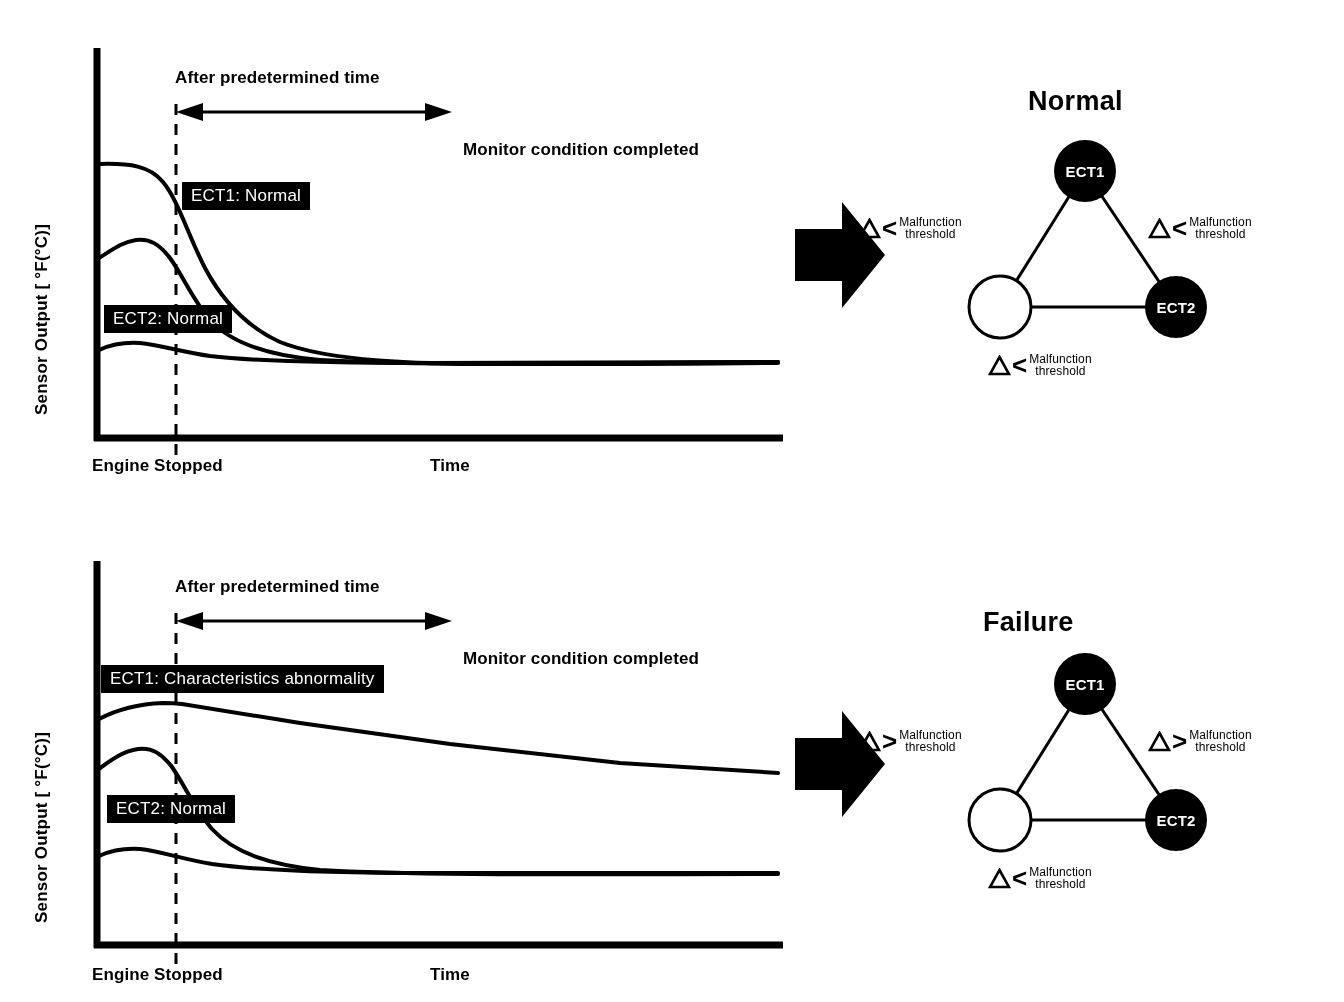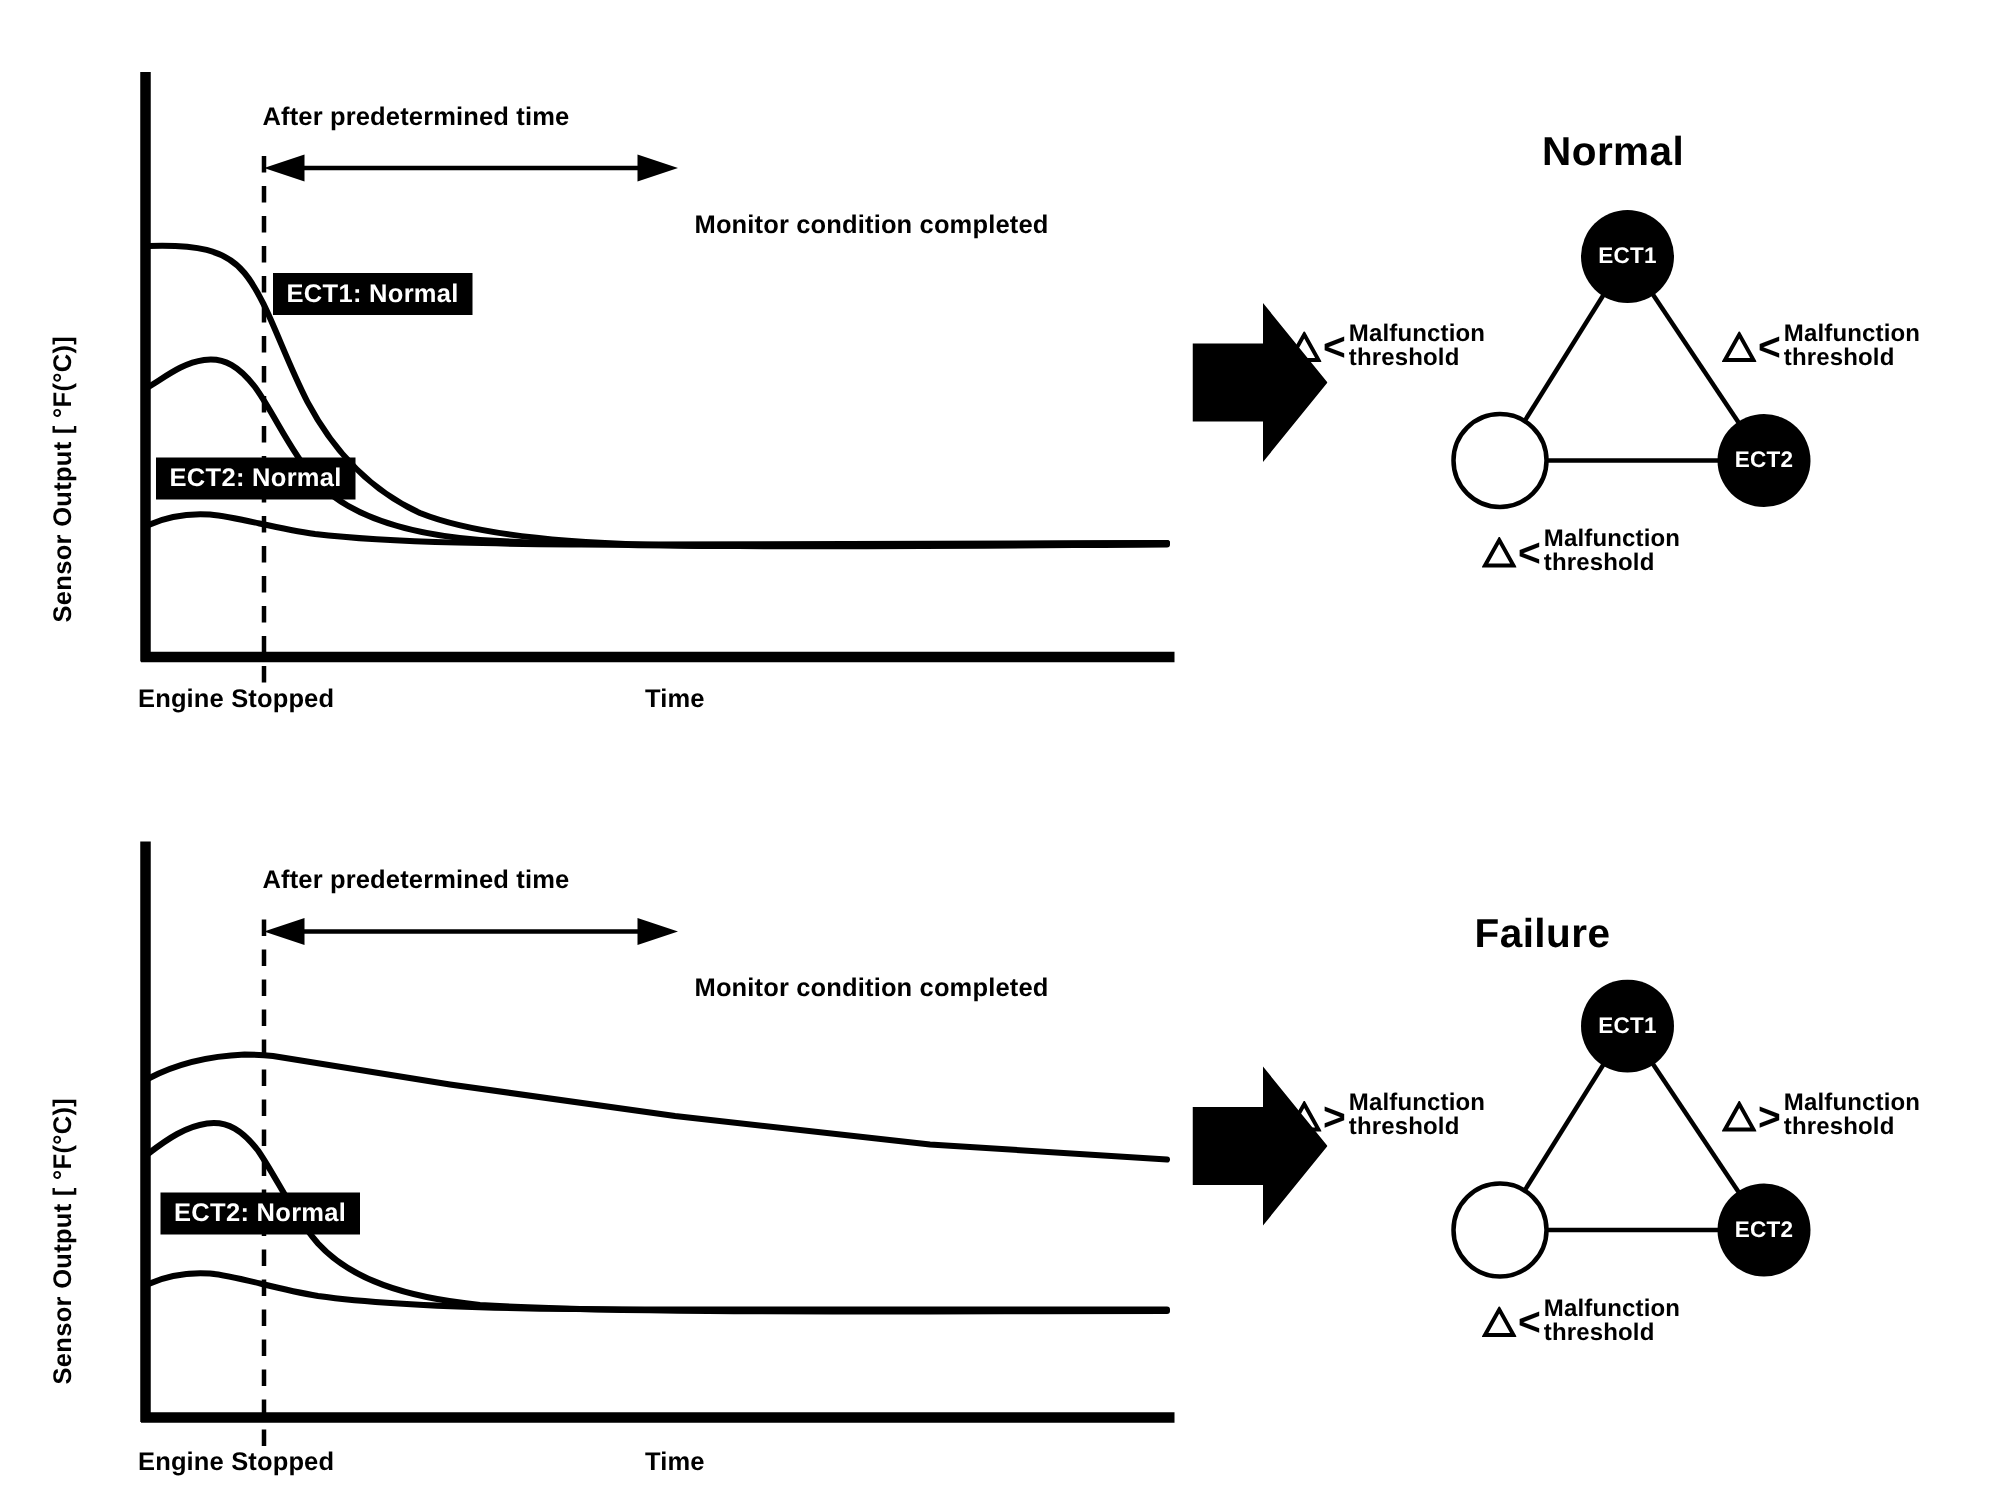--- a/index.html
+++ b/index.html
@@ -58,21 +58,21 @@
     white-space: nowrap;
     letter-spacing: 0.1px;
   }
 
   
   .tag {
     position: absolute;
     background: #000000;
     color: #ffffff;
     font-size: 17px;
-    font-weight: bold;
+    font-weight: normal;
     white-space: nowrap;
     padding: 5px 9px 6px 9px;
     line-height: 1;
     letter-spacing: 0.2px;
   }
 
   
   .side-title {
     position: absolute;
     font-size: 27px;
@@ -94,24 +94,25 @@
     flex: none;
   }
   .threshold .cmp {
     font-size: 26px;
     font-weight: bold;
     line-height: 1;
     margin: 0 2px 0 1px;
     flex: none;
   }
   .threshold .thr-text {
-    font-size: 16px;
-    font-weight: bold;
+    font-size: 12px;
+    font-weight: normal;
     line-height: 1.02;
     letter-spacing: 0.1px;
+    text-align: center;
   }
   .threshold .thr-text span {
     display: block;
   }
 
   .node-label {
     position: absolute;
     color: #ffffff;
     font-size: 15px;
     font-weight: bold;
@@ -240,20 +241,21 @@
       <path d="M 99,355 C 112,349 124,347 140,348 C 160,350 182,358 212,363
                C 262,370 340,372 430,372 C 560,372 680,372 778,372" fill="none" stroke="#000" stroke-width="4" stroke-linecap="round"></path>
     </svg>
 
     <div class="y-axis-label" style="left:32px; top:422px;">Sensor Output [ °F(°C)]</div>
 
     <div class="caption" style="left:175px; top:76px;">After predetermined time</div>
 
     <div class="caption" style="left:463px; top:148px;">Monitor condition completed</div>
 
+    <div class="tag" style="left:101px; top:164px;">ECT1: Characteristics abnormality</div>
 
     <div class="tag" style="left:107px; top:294px;">ECT2: Normal</div>
 
     <div class="caption" style="left:92px; top:464px;">Engine Stopped</div>
 
     <div class="caption" style="left:430px; top:464px;">Time</div>
   </div>
 
   <div class="side-title" style="left:983px; top:82px;">Failure</div>
 

